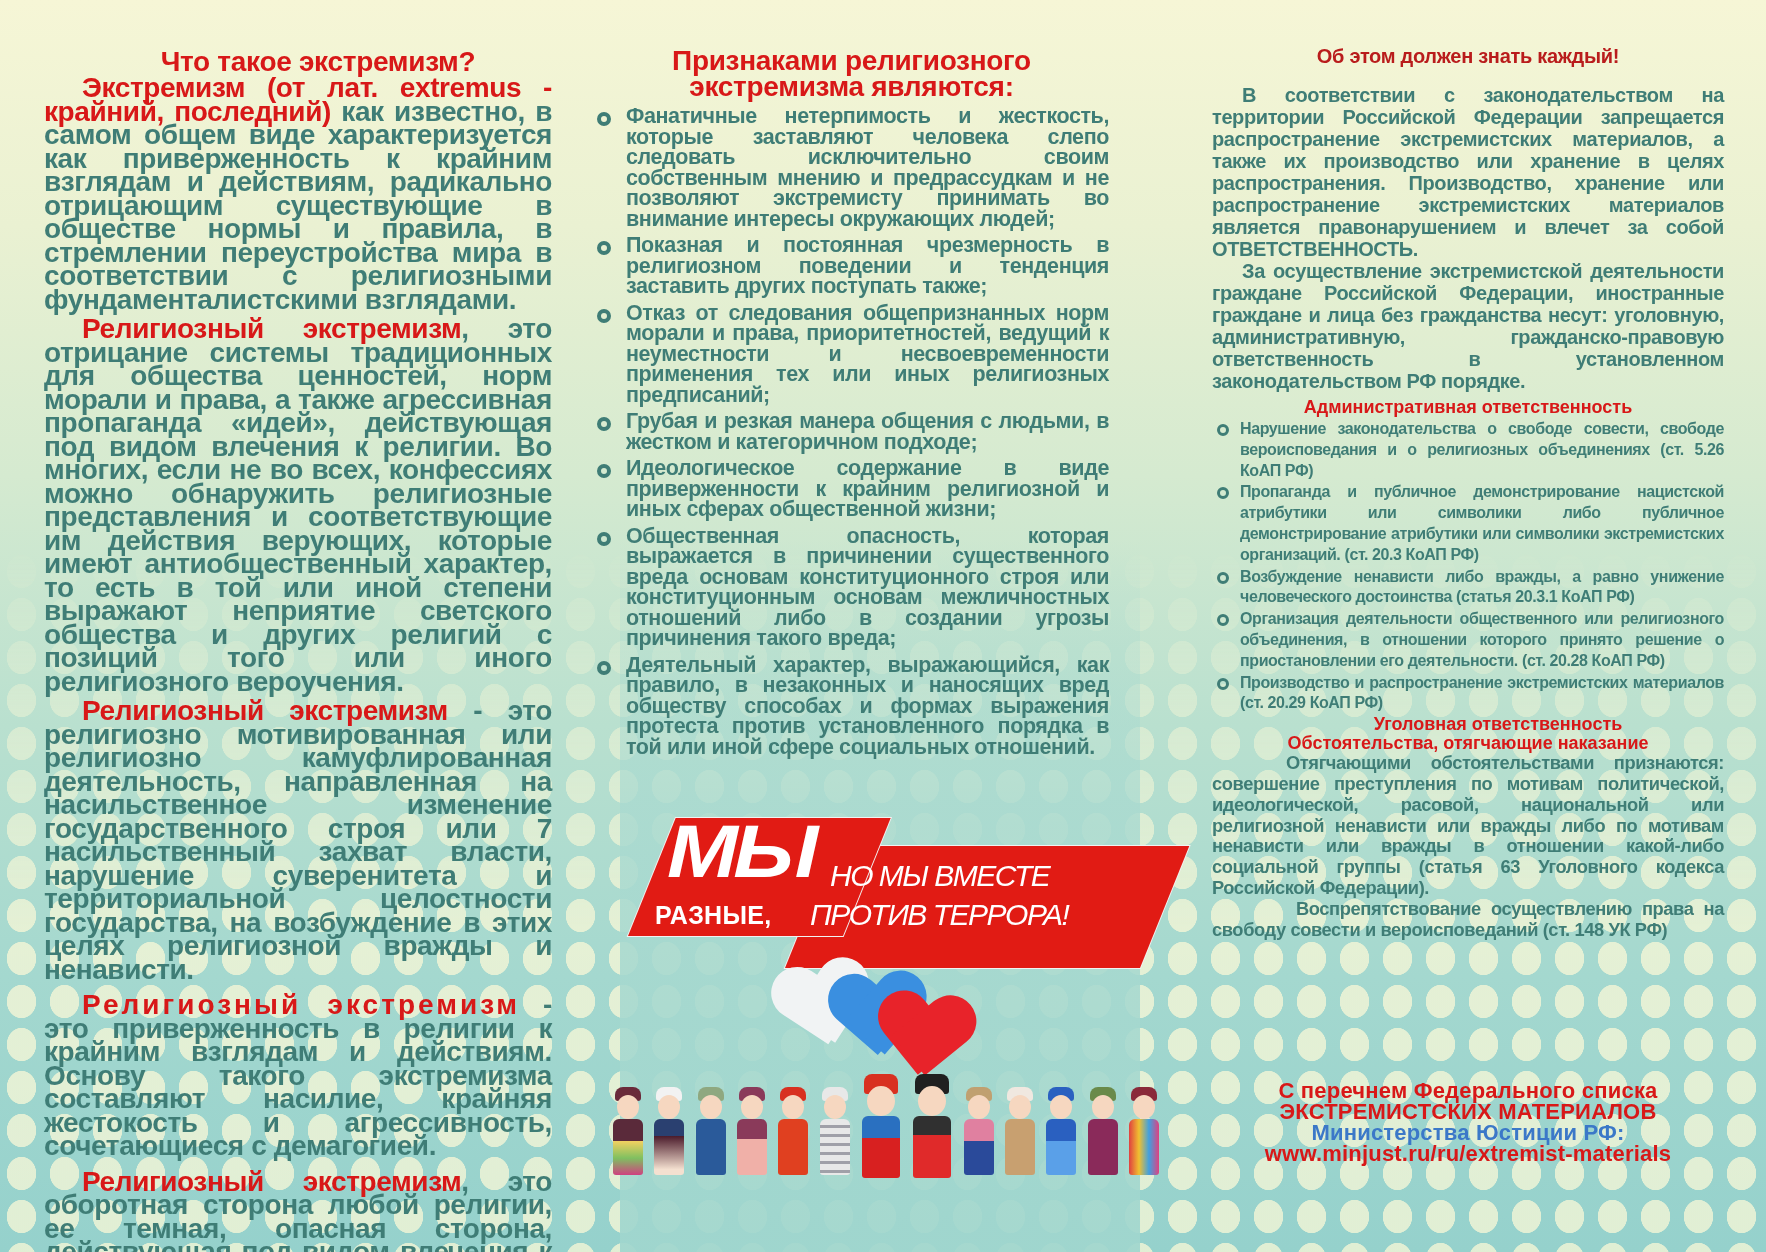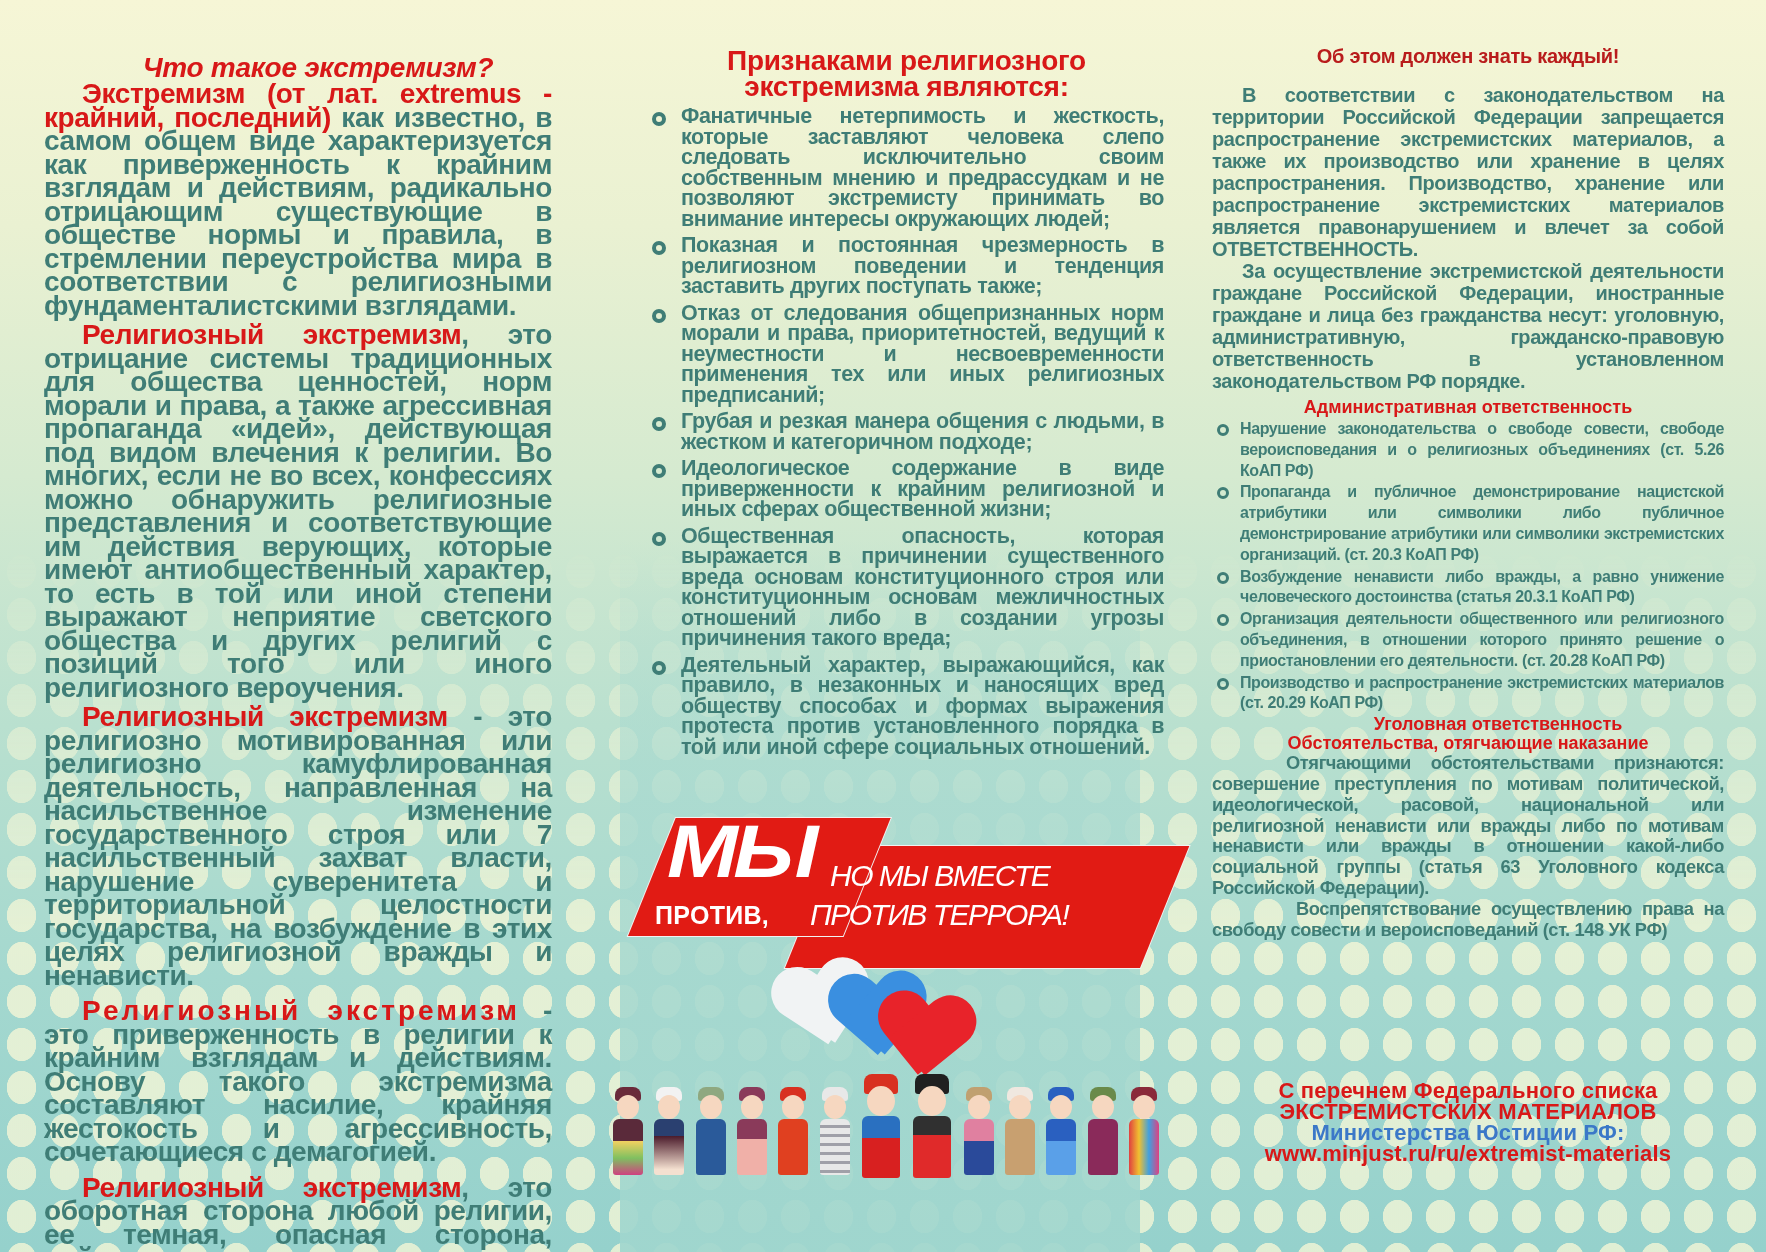--- a/index.html
+++ b/index.html
@@ -19,30 +19,30 @@
     mask-image: linear-gradient(180deg, transparent 0%, rgba(0,0,0,0.6) 25%, #000 55%);
     pointer-events: none;
   }
   .dots-center {
     position: absolute; left: 620px; width: 520px; top: 540px; bottom: 0;
     background: linear-gradient(180deg, rgba(200,230,210,0) 0%, rgba(170,218,208,0.85) 40%, rgba(160,214,206,0.92) 100%);
     pointer-events: none;
   }
   .col { position: absolute; top: 40px; }
   .col-left { left: 44px; width: 508px; }
-  .col-mid { left: 649px; width: 515px; }
+  .col-mid { left: 594px; width: 515px; }
   .col-right { left: 1212px; width: 512px; }
 
   .h1 { color: #d81818; font-weight: bold; text-align: center; font-size: 28px; line-height: 28px; letter-spacing: -0.3px; }
   .txt { font-weight: bold; font-size: 28px; line-height: 23.5px; text-align: justify; text-align-last: left; letter-spacing: -0.4px; color: #3f7d76; }
   .red { color: #d81818; }
   .indent { text-indent: 38px; }
   .para { margin-bottom: 6px; }
 
-  .col-left .h1 { margin-top: 14px; margin-left: 40px; font-style: italic; }
+  .col-left .h1 { margin-top: 8px; margin-left: 40px; }
   .col-mid .h1 { margin-top: 8px; line-height: 26px; margin-bottom: 6px; }
   .col-right .h2 { color: #b91c1c; font-weight: bold; text-align: center; font-size: 20px; margin-top: 5px; margin-bottom: 16px; letter-spacing: -0.3px; }
 
   .bullets { list-style: none; }
   .bullets li { position: relative; padding-left: 32px; margin-bottom: 6px; }
   .bullet-dot {
     position: absolute; left: 3px; top: 6px; width: 14px; height: 14px; border-radius: 50%;
     border: 4px solid #3f7d76; background: transparent;
   }
   .col-mid .txt { line-height: 20.5px; font-size: 21.5px; }
@@ -123,21 +123,21 @@
     <li class="txt"><span class="bullet-dot"></span><span>Идеологическое содержание в виде приверженности к крайним религиозной и иных сферах общественной жизни;</span></li>
     <li class="txt"><span class="bullet-dot"></span><span>Общественная опасность, которая выражается в причинении существенного вреда основам конституционного строя или конституционным основам межличностных отношений либо в создании угрозы причинения такого вреда;</span></li>
     <li class="txt"><span class="bullet-dot"></span><span>Деятельный характер, выражающийся, как правило, в незаконных и наносящих вред обществу способах и формах выражения протеста против установленного порядка в той или иной сфере социальных отношений.</span></li>
   </ul>
 </section>
 
 <div class="banner">
   <div class="ban-right"></div>
   <div class="ban-left"></div>
   <div class="ban-my">МЫ</div>
-  <div class="ban-raz">ПРОТИВ,</div>
+  <div class="ban-raz">РАЗНЫЕ,</div>
   <div class="ban-t1">НО МЫ ВМЕСТЕ</div>
   <div class="ban-t2">ПРОТИВ ТЕРРОРА!</div>
 </div>
 
 <div class="illus">
   <div class="heart white" style="left:170px;top:5px;transform:rotate(-12deg)"></div>
   <div class="heart blue" style="left:225px;top:15px;transform:rotate(-4deg)"></div>
   <div class="heart red" style="left:272px;top:35px;transform:rotate(6deg)"></div>
   <div class="dolls">
     <div class="doll">

